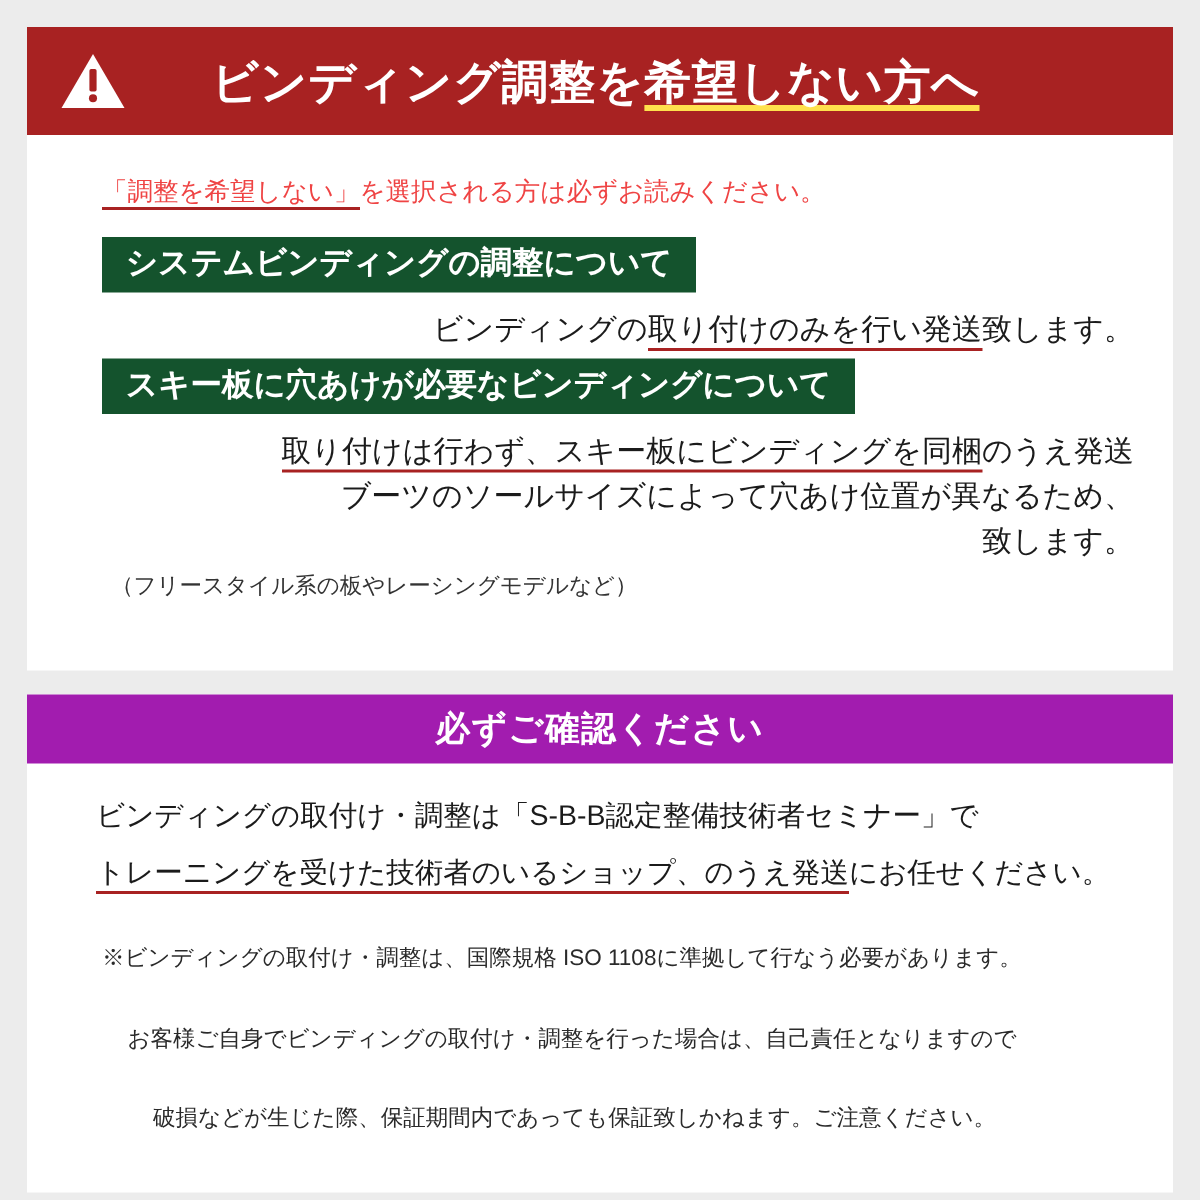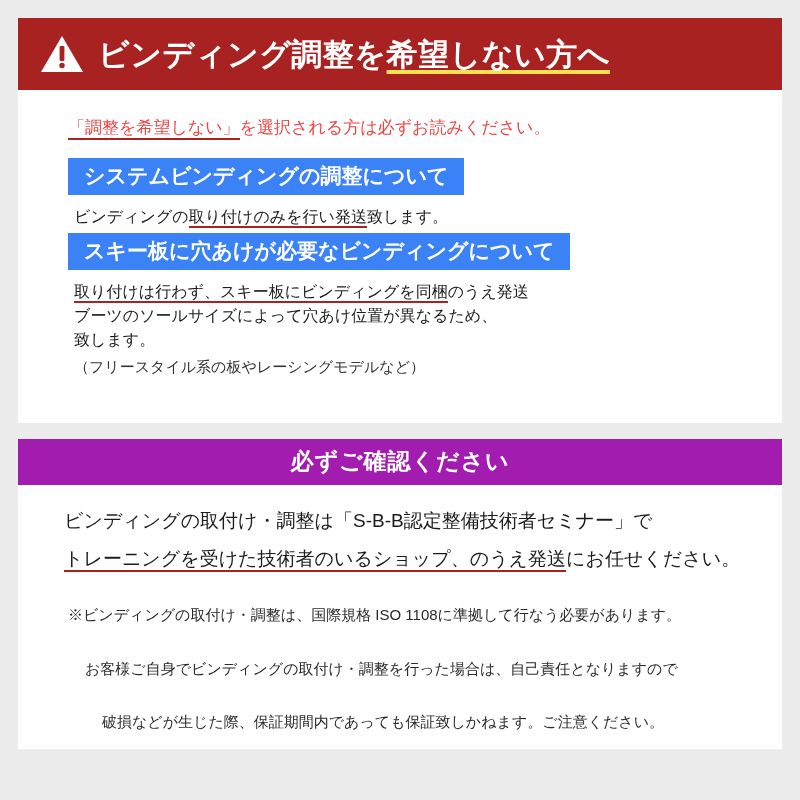--- a/index.html
+++ b/index.html
@@ -36,20 +36,21 @@
   }
 
   .banner {
     background: #a82222;
     color: #ffffff;
     height: 72px;
     display: flex;
     align-items: center;
     padding: 0 22px;
     box-sizing: border-box;
+    gap: 43px;
   }
 
   .warn-icon {
     flex: 0 0 auto;
     width: 44px;
     height: 44px;
     margin-right: 14px;
     display: flex;
     align-items: center;
     justify-content: center;
@@ -81,34 +82,35 @@
     margin: 6px 0 18px 24px;
     line-height: 1.4;
   }
   .lead .ul-red {
     border-bottom: 2px solid #a82222;
     padding-bottom: 1px;
   }
 
   .sec-head {
     display: inline-block;
-    background: #3b82f6;
+    background: #14532d;
     color: #ffffff;
     font-size: 21px;
     font-weight: bold;
     padding: 5px 16px 6px 16px;
     margin: 0 0 10px 24px;
     line-height: 1.25;
   }
 
   .sec-text {
-    font-size: 16px;
+    font-size: 20px;
     color: #1b1b1b;
     line-height: 1.5;
     margin: 0 0 4px 30px;
+    text-align: right;
   }
   .sec-text .ul-red {
     border-bottom: 2px solid #a82222;
     padding-bottom: 1px;
   }
   .sec-note {
     font-size: 15px;
     color: #333;
     margin: 2px 0 18px 30px;
     line-height: 1.5;
@@ -123,21 +125,21 @@
     height: 46px;
     display: flex;
     align-items: center;
     justify-content: center;
     font-size: 23px;
     font-weight: bold;
     letter-spacing: 1px;
   }
 
   .confirm-body {
-    padding: 22px 26px 14px 26px;
+    padding: 22px 26px 36px 26px;
     border-radius: 28px;
   }
   .confirm-line1 {
     font-size: 19px;
     color: #1b1b1b;
     margin: 0 0 10px 20px;
     line-height: 1.5;
   }
   .confirm-line2 {
     font-size: 19px;

